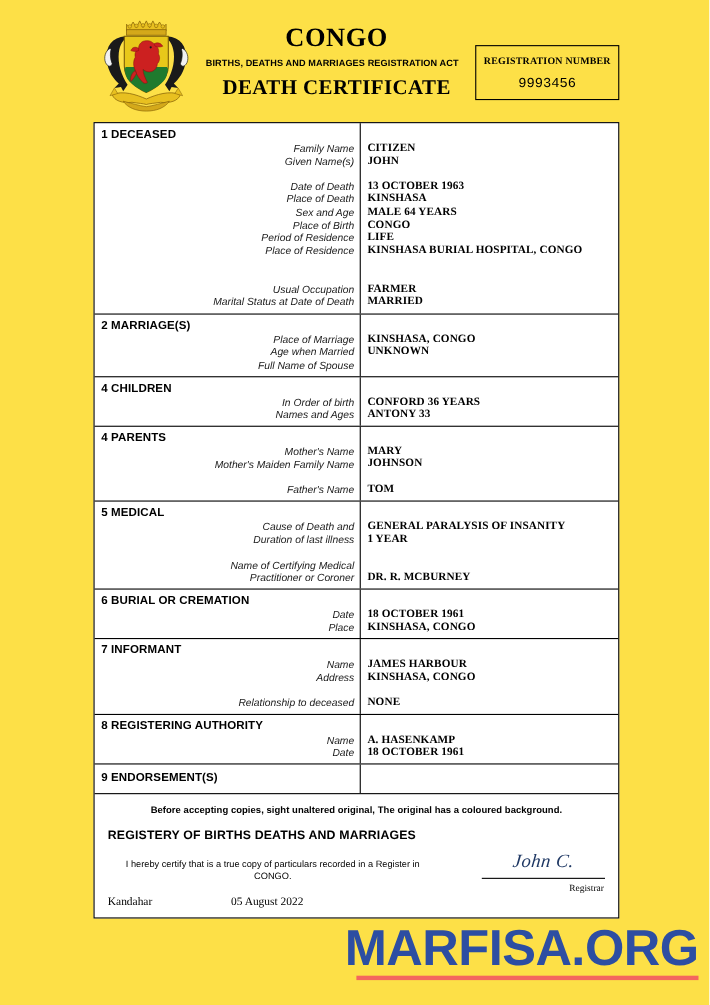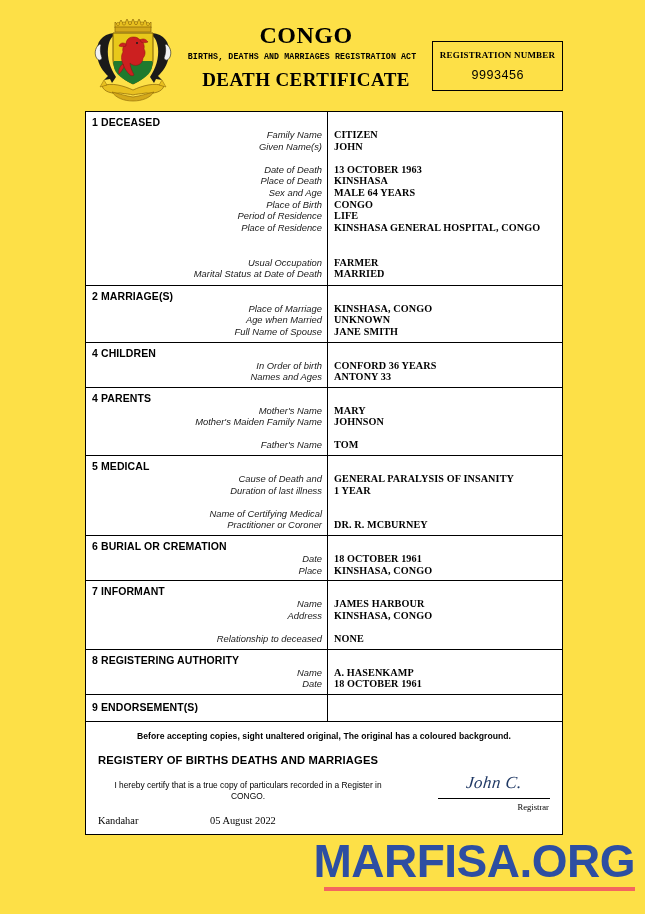--- a/index.html
+++ b/index.html
@@ -37,21 +37,21 @@
   #country-name {
     font-family: "Liberation Serif", serif;
     font-weight: bold;
     font-size: 24px;
     letter-spacing: 0.5px;
     color: #000;
     line-height: 30px;
     margin-top: 8px;
   }
   #act-line {
-    font-family: Liberation Mono, monospace;
+    font-family: Liberation Sans, sans-serif;
     font-weight: bold;
     font-size: 8.3px;
     letter-spacing: 0.1px;
     color: #000;
     line-height: 14px;
     white-space: nowrap;
     margin-left: -8px;
   }
   #doc-type {
     font-family: "Liberation Serif", serif;
@@ -320,21 +320,21 @@
         <div class="sec-title" style="visibility:hidden;height:14px">&nbsp;</div>
         <div class="values">
           <span class="val">CITIZEN</span>
           <span class="val">JOHN</span>
           <span class="gap"></span>
           <span class="val">13 OCTOBER 1963</span>
           <span class="val">KINSHASA</span>
           <span class="val">MALE 64 YEARS</span>
           <span class="val">CONGO</span>
           <span class="val">LIFE</span>
-          <span class="val">KINSHASA GENERAL HOSPITAL, CONGO</span>
+          <span class="val">KINSHASA BURIAL HOSPITAL, CONGO</span>
           <span class="gap"></span>
           <span class="gap"></span>
           <span class="val">FARMER</span>
           <span class="val">MARRIED</span>
         </div>
       </div>
     </div>
 
     <div class="section">
       <div class="sec-left">
@@ -343,21 +343,20 @@
           <span class="lbl">Place of Marriage</span>
           <span class="lbl">Age when Married</span>
           <span class="lbl">Full Name of Spouse</span>
         </div>
       </div>
       <div class="sec-right">
         <div class="sec-title" style="visibility:hidden;height:14px">&nbsp;</div>
         <div class="values">
           <span class="val">KINSHASA, CONGO</span>
           <span class="val">UNKNOWN</span>
-          <span class="val">JANE SMITH</span>
         </div>
       </div>
     </div>
 
     <div class="section">
       <div class="sec-left">
         <div class="sec-title">4 CHILDREN</div>
         <div class="labels">
           <span class="lbl">In Order of birth</span>
           <span class="lbl">Names and Ages</span>

